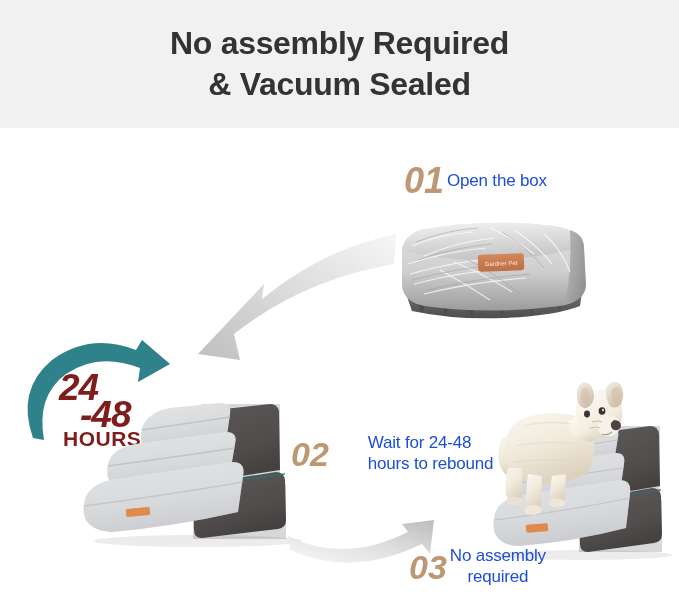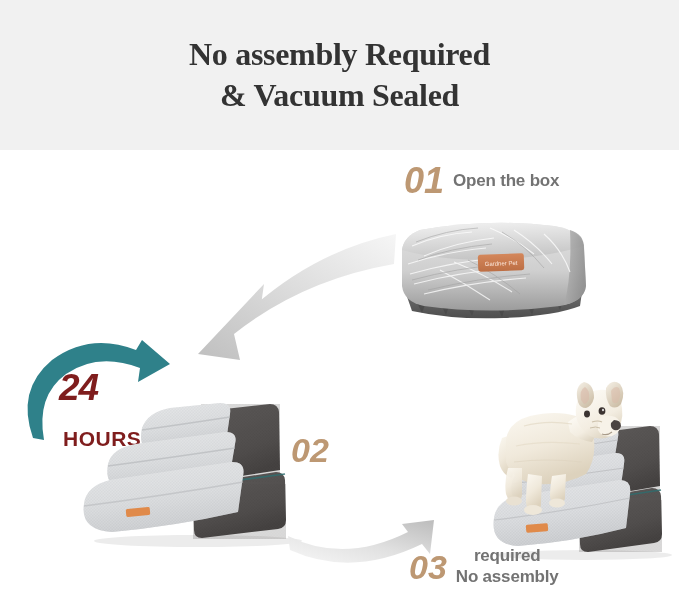--- a/index.html
+++ b/index.html
@@ -7,49 +7,49 @@
     width:679px;height:599px;
     background:#ffffff;
     font-family:"Liberation Sans", sans-serif;
     overflow:hidden;
     position:relative;
   }
   #stage{position:relative;width:679px;height:599px;overflow:hidden;background:#fff;}
 
   
   .header{
-    position:absolute;left:0;top:0;width:679px;height:150px;
+    position:absolute;left:0;top:0;width:679px;height:128px;
     background:#f1f1f1;
-    display:flex;align-items:center;justify-content:center;font-family:Liberation Serif, serif;
+    display:flex;align-items:center;justify-content:center;
   }
   .header-title{
     text-align:center;
     color:#333333;
     font-weight:bold;
     font-size:32px;
     line-height:1.28;
     letter-spacing:-0.3px;
   }
   .header-title .l2{display:block;}
 
   
   .step{position:absolute;display:flex;align-items:center;}
   .step-num{
     font-style:italic;
     font-weight:bold;
     color:#bd9873;
     font-size:36px;
     letter-spacing:0px;
     line-height:1;
-    margin-right:9px;
+    margin-right:3px;
   }
   .step-text{
-    color:#737373;
+    color:#1d4ed8;
     font-size:17px;
-    font-weight:bold;
+    font-weight:normal;
     line-height:1.22;
     letter-spacing:-0.2px;
   }
   .step-text .ln{display:block;}
 
   #step1{left:404px;top:163px;}
   #step2{left:291px;top:433px;gap:36px;}
   #step3{left:409px;top:546px;text-align:center;}
   #step2 .step-num, #step3 .step-num{font-size:34px;}
 
@@ -197,20 +197,21 @@
                Q72 -6 118 12
                L124 2
                L152 26
                L120 44
                L122 30
                Q80 14 48 36
                Q18 58 26 102 Z" fill="#2f818a"></path>
     </svg>
     <div class="badge-text">
       <span class="b24">24</span>
+      <span class="b48">-48</span>
       <span class="bhours">HOURS</span>
     </div>
   </div>
 
   <div class="stairs" id="stairs-left">
     <svg width="230" height="150" viewBox="0 0 230 150">
       <defs>
         <pattern id="mesh1" width="3" height="3" patternUnits="userSpaceOnUse">
           <rect width="3" height="3" fill="#dcdee0"></rect>
           <rect width="1.5" height="1.5" fill="#ccced1"></rect>
@@ -257,20 +258,24 @@
       <path d="M4 108 Q82 98 163 84" stroke="#b7b9bc" stroke-width="1.3" fill="none" opacity="0.6"></path>
 
       <g>
         <rect x="46" y="110" width="24" height="8" rx="1.6" fill="#e08a4a" transform="rotate(-5 58 114)"></rect>
       </g>
     </svg>
   </div>
 
   <div class="step" id="step2">
     <span class="step-num">02</span>
+    <span class="step-text">
+      <span class="ln">Wait for 24-48</span>
+      <span class="ln">hours to rebound</span>
+    </span>
   </div>
 
   <div class="arrow" id="arrow-2">
     <svg width="205" height="92" viewBox="0 0 205 92">
       <defs>
         <linearGradient id="arw2" x1="0" y1="1" x2="1" y2="0">
           <stop offset="0%" stop-color="#f7f7f7"></stop>
           <stop offset="50%" stop-color="#e0e0e0"></stop>
           <stop offset="100%" stop-color="#bcbcbc"></stop>
         </linearGradient>
@@ -394,18 +399,18 @@
 
       <path d="M30 44 Q52 38 78 42" stroke="#e2d8c5" stroke-width="1.2" fill="none" opacity="0.7"></path>
       <path d="M22 64 Q50 58 86 62" stroke="#e2d8c5" stroke-width="1.2" fill="none" opacity="0.6"></path>
       <path d="M20 80 Q52 76 88 80" stroke="#ddd2bd" stroke-width="1.1" fill="none" opacity="0.55"></path>
     </svg>
   </div>
 
   <div class="step" id="step3">
     <span class="step-num">03</span>
     <span class="step-text">
+      <span class="ln">No assembly</span>
       <span class="ln">required</span>
-      <span class="ln">No assembly</span>
     </span>
   </div>
 
 </div>
 
 </body></html>

